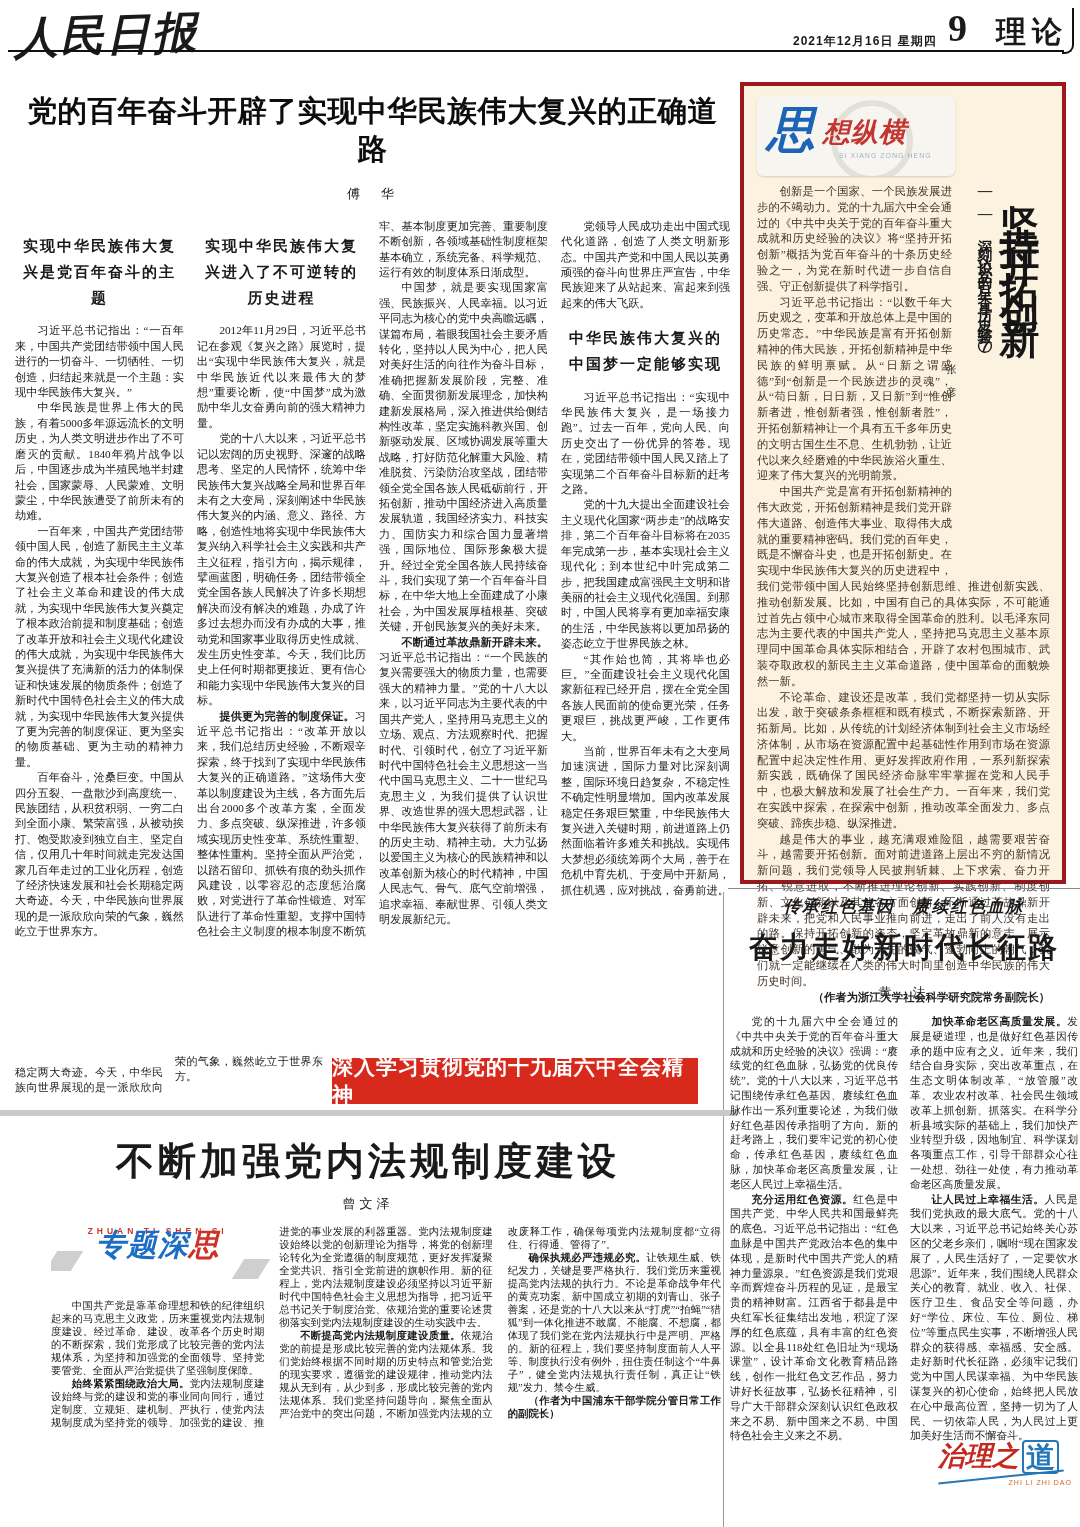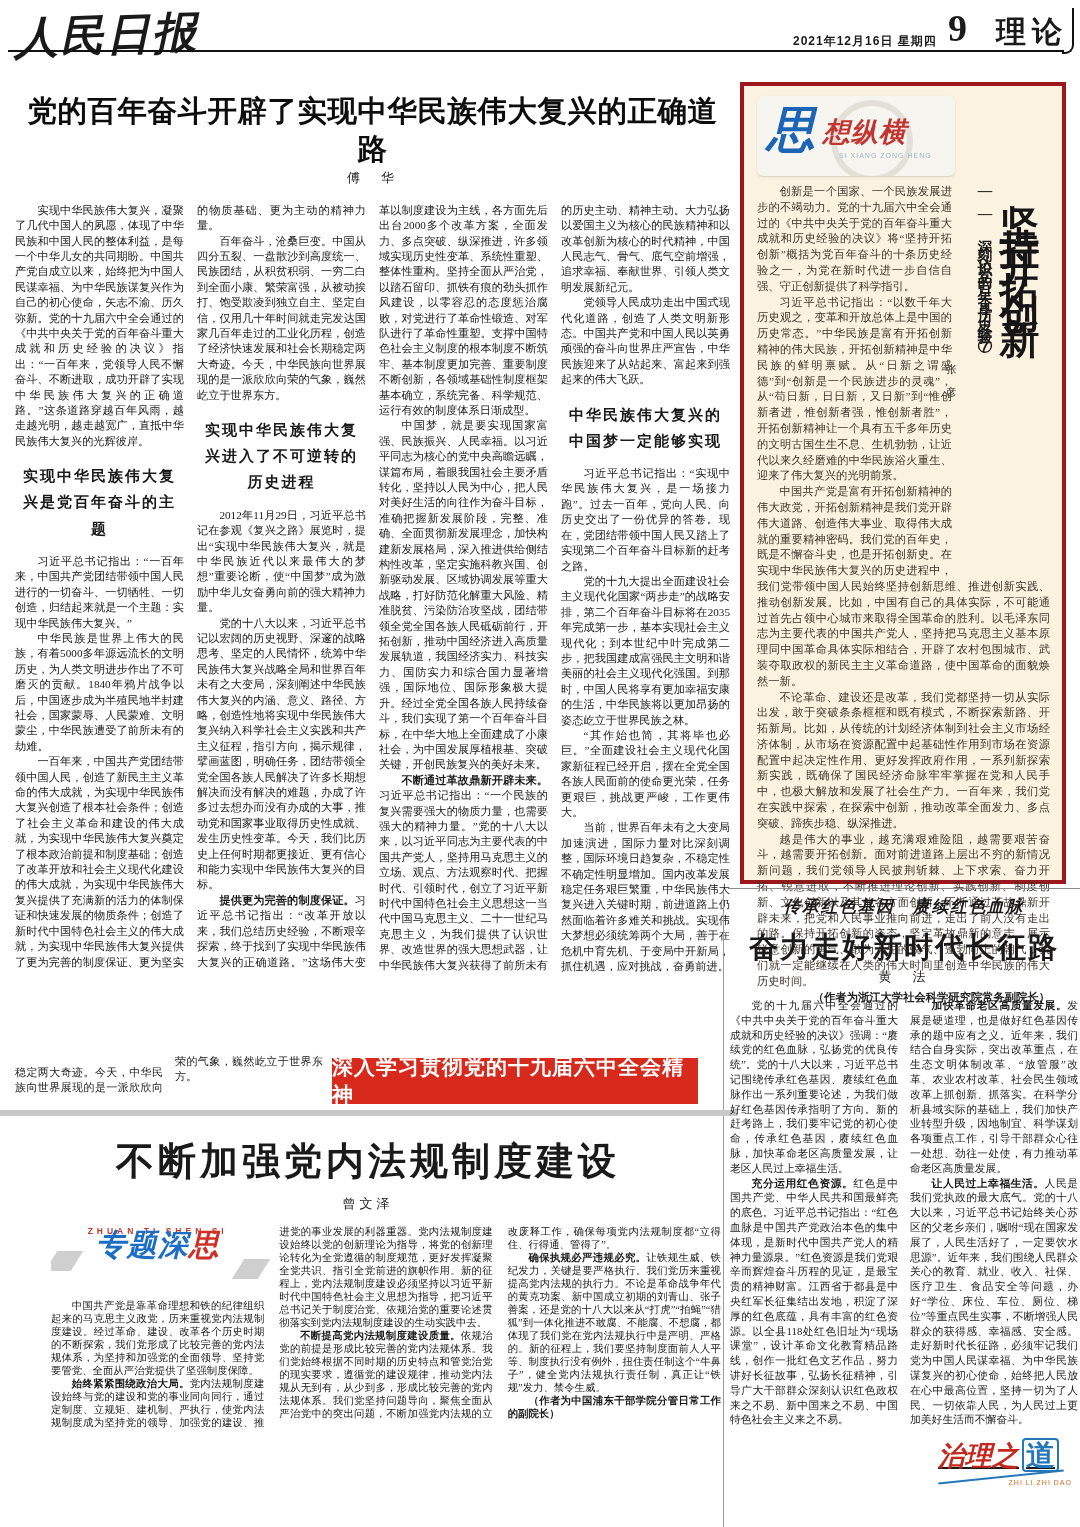--- a/index.html
+++ b/index.html
@@ -12,21 +12,21 @@
         font-family:"Liberation Sans",sans-serif;letter-spacing:1px;}
   .masthead-pageno{position:absolute;left:948px;top:6px;font-size:38px;font-weight:900;}
   .masthead-section{position:absolute;left:996px;top:12px;font-size:30px;font-weight:900;letter-spacing:6px;}
   .masthead-rule{position:absolute;left:8px;top:50px;width:1056px;height:0;border-top:2px solid #111;}
   .masthead-hook{position:absolute;left:1062px;top:8px;width:10px;height:44px;
         border-right:2.5px solid #111;border-bottom:2.5px solid #111;border-bottom-right-radius:9px;}
   
   .main-art{position:absolute;left:15px;top:88px;width:715px;}
   .main-headline{font-family:"Liberation Sans","DejaVu Sans",sans-serif;font-weight:900;font-size:29.5px;
         text-align:center;letter-spacing:0.5px;line-height:1.3;margin:4px 0 0 0;color:#0d0d0d;}
-  .byline{text-align:center;font-size:13px;margin-top:0;letter-spacing:4px;}
+  .byline{text-align:center;font-size:13px;margin-top:16px;letter-spacing:4px;}
   .main-body{margin-top:16px;height:852px;overflow:hidden;column-count:4;column-gap:13px;
         font-size:11.2px;line-height:15.4px;text-align:justify;}
   .main-body p,.col-body p,.box-body p{margin:0;text-indent:2em;}
   .colhead{font-family:"Liberation Sans","DejaVu Sans",sans-serif;font-weight:bold;font-size:15px;
         line-height:1.75;text-align:center;padding:14px 4px 12px 4px;break-inside:avoid;letter-spacing:2px;}
   .lead{font-family:"Liberation Sans","DejaVu Sans",sans-serif;font-weight:bold;}
   .note{font-family:"Liberation Sans","DejaVu Sans",sans-serif;font-weight:bold;text-indent:2em;}
   .strip{position:absolute;left:15px;top:1054px;width:308px;height:54px;overflow:hidden;
         column-count:2;column-gap:12px;font-size:11px;line-height:15px;text-align:justify;}
   .banner{position:absolute;left:332px;top:1058px;width:366px;height:46px;display:flex;
@@ -63,21 +63,21 @@
   .red-art{position:absolute;left:730px;top:896px;width:348px;}
   .red-kicker{text-align:center;font-weight:bold;font-size:16.5px;letter-spacing:2px;font-style:italic;}
   .red-headline{text-align:center;font-family:"Liberation Sans","DejaVu Sans",sans-serif;font-weight:900;
         font-size:29px;letter-spacing:2px;margin-top:10px;}
   .red-art .byline{}
   .red-body{margin-top:12px;height:446px;overflow:hidden;column-count:2;column-gap:12px;
         font-size:10.8px;line-height:14.8px;text-align:justify;}
   .red-body p{margin:0;text-indent:2em;}
   
   .zlzd{position:absolute;left:938px;top:1438px;width:134px;height:78px;}
-  .zlzd .row{display:flex;align-items:flex-start;text-decoration:underline;}
+  .zlzd .row{display:flex;align-items:flex-end;}
   .zlzd .r{font-size:27px;font-weight:900;font-style:italic;color:#c4281e;font-family:"DejaVu Serif",serif;}
   .zlzd .b{font-size:29px;font-weight:900;color:#2577b8;border:2.5px solid #2577b8;border-radius:4px;
         padding:0 2px;margin-left:3px;line-height:1.05;}
   .zlzd .line{width:126px;border-top:2px solid #2577b8;transform:rotate(-6deg);margin-top:2px;}
   .zlzd .py{font-size:7px;color:#d4691e;font-family:"Liberation Sans",sans-serif;text-align:right;
         letter-spacing:1px;margin-top:1px;}
   
   .legal-art{position:absolute;left:15px;top:1128px;width:706px;}
   .legal-kicker{text-align:center;font-family:"Liberation Sans","DejaVu Sans",sans-serif;font-weight:bold;
         font-size:16.5px;letter-spacing:7px;}
@@ -108,21 +108,20 @@
   <div class="masthead-date">2021年12月16日  星期四</div>
   <div class="masthead-pageno">9</div>
   <div class="masthead-section">理论</div>
   <div class="masthead-rule"></div>
   <div class="masthead-hook"></div>
 
   <div class="main-art">
     <h1 class="main-headline">党的百年奋斗开辟了实现中华民族伟大复兴的正确道路</h1>
     <div class="byline">傅　华</div>
     <div class="main-body">
-        <p>实现中华民族伟大复兴，凝聚了几代中国人的夙愿，体现了中华民族和中国人民的整体利益，是每一个中华儿女的共同期盼。中国共产党自成立以来，始终把为中国人民谋幸福、为中华民族谋复兴作为自己的初心使命，矢志不渝、历久弥新。党的十九届六中全会通过的《中共中央关于党的百年奋斗重大成就和历史经验的决议》指出：“一百年来，党领导人民不懈奋斗、不断进取，成功开辟了实现中华民族伟大复兴的正确道路。”这条道路穿越百年风雨，越走越光明，越走越宽广，直抵中华民族伟大复兴的光辉彼岸。</p>
         <div class="colhead">实现中华民族伟大复兴是党百年奋斗的主题</div>
         <p>习近平总书记指出：“一百年来，中国共产党团结带领中国人民进行的一切奋斗、一切牺牲、一切创造，归结起来就是一个主题：实现中华民族伟大复兴。”</p>
         <p>中华民族是世界上伟大的民族，有着5000多年源远流长的文明历史，为人类文明进步作出了不可磨灭的贡献。1840年鸦片战争以后，中国逐步成为半殖民地半封建社会，国家蒙辱、人民蒙难、文明蒙尘，中华民族遭受了前所未有的劫难。</p>
         <p>一百年来，中国共产党团结带领中国人民，创造了新民主主义革命的伟大成就，为实现中华民族伟大复兴创造了根本社会条件；创造了社会主义革命和建设的伟大成就，为实现中华民族伟大复兴奠定了根本政治前提和制度基础；创造了改革开放和社会主义现代化建设的伟大成就，为实现中华民族伟大复兴提供了充满新的活力的体制保证和快速发展的物质条件；创造了新时代中国特色社会主义的伟大成就，为实现中华民族伟大复兴提供了更为完善的制度保证、更为坚实的物质基础、更为主动的精神力量。</p>
         <p>百年奋斗，沧桑巨变。中国从四分五裂、一盘散沙到高度统一、民族团结，从积贫积弱、一穷二白到全面小康、繁荣富强，从被动挨打、饱受欺凌到独立自主、坚定自信，仅用几十年时间就走完发达国家几百年走过的工业化历程，创造了经济快速发展和社会长期稳定两大奇迹。今天，中华民族向世界展现的是一派欣欣向荣的气象，巍然屹立于世界东方。</p>
         <div class="colhead">实现中华民族伟大复兴进入了不可逆转的历史进程</div>
         <p>2012年11月29日，习近平总书记在参观《复兴之路》展览时，提出“实现中华民族伟大复兴，就是中华民族近代以来最伟大的梦想”重要论断，使“中国梦”成为激励中华儿女奋勇向前的强大精神力量。</p>
         <p>党的十八大以来，习近平总书记以宏阔的历史视野、深邃的战略思考、坚定的人民情怀，统筹中华民族伟大复兴战略全局和世界百年未有之大变局，深刻阐述中华民族伟大复兴的内涵、意义、路径、方略，创造性地将实现中华民族伟大复兴纳入科学社会主义实践和共产主义征程，指引方向，揭示规律，擘画蓝图，明确任务，团结带领全党全国各族人民解决了许多长期想解决而没有解决的难题，办成了许多过去想办而没有办成的大事，推动党和国家事业取得历史性成就、发生历史性变革。今天，我们比历史上任何时期都更接近、更有信心和能力实现中华民族伟大复兴的目标。</p>
         <p><b class="lead">提供更为完善的制度保证。</b>习近平总书记指出：“改革开放以来，我们总结历史经验，不断艰辛探索，终于找到了实现中华民族伟大复兴的正确道路。”这场伟大变革以制度建设为主线，各方面先后出台2000多个改革方案，全面发力、多点突破、纵深推进，许多领域实现历史性变革、系统性重塑、整体性重构。坚持全面从严治党，以踏石留印、抓铁有痕的劲头抓作风建设，以零容忍的态度惩治腐败，对党进行了革命性锻造、对军队进行了革命性重塑。支撑中国特色社会主义制度的根本制度不断筑牢、基本制度更加完善、重要制度不断创新，各领域基础性制度框架基本确立，系统完备、科学规范、运行有效的制度体系日渐成型。</p>
         <p>中国梦，就是要实现国家富强、民族振兴、人民幸福。以习近平同志为核心的党中央高瞻远瞩，谋篇布局，着眼我国社会主要矛盾转化，坚持以人民为中心，把人民对美好生活的向往作为奋斗目标，准确把握新发展阶段，完整、准确、全面贯彻新发展理念，加快构建新发展格局，深入推进供给侧结构性改革，坚定实施科教兴国、创新驱动发展、区域协调发展等重大战略，打好防范化解重大风险、精准脱贫、污染防治攻坚战，团结带领全党全国各族人民砥砺前行，开拓创新，推动中国经济进入高质量发展轨道，我国经济实力、科技实力、国防实力和综合国力显著增强，国际地位、国际形象极大提升。经过全党全国各族人民持续奋斗，我们实现了第一个百年奋斗目标，在中华大地上全面建成了小康社会，为中国发展厚植根基、突破关键，开创民族复兴的美好未来。</p>

